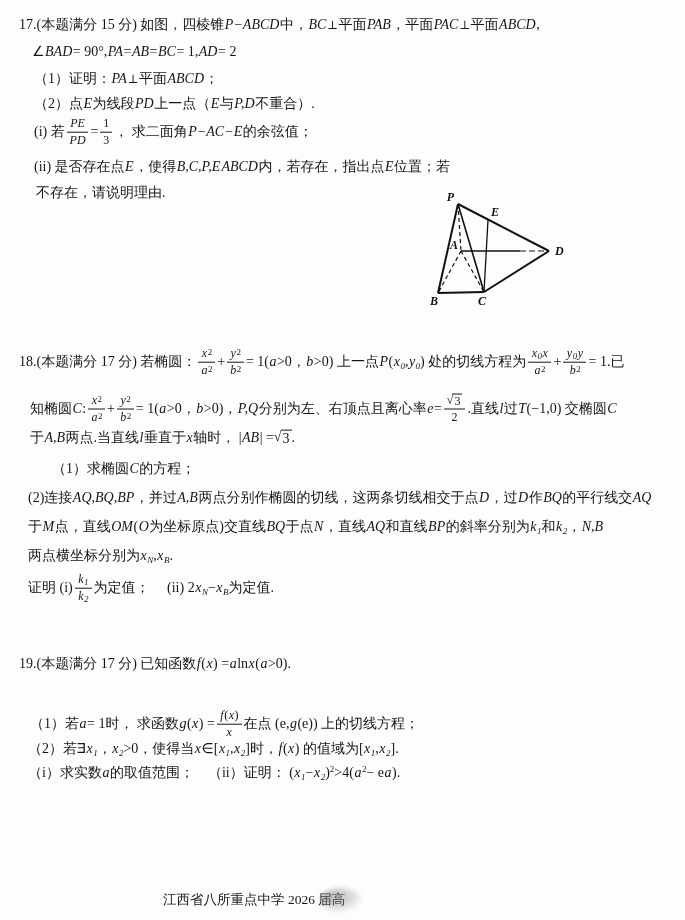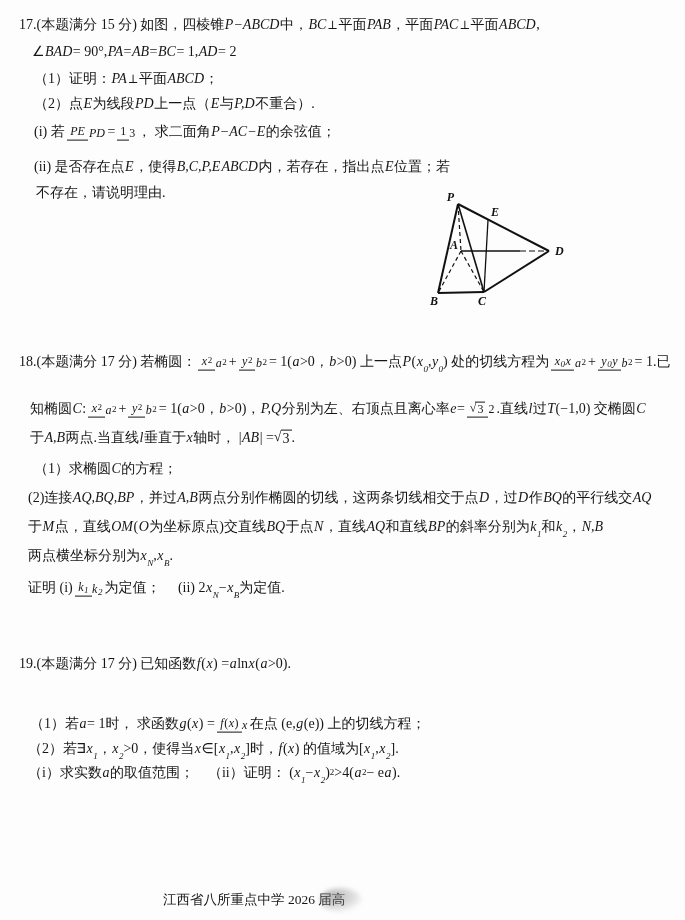--- a/index.html
+++ b/index.html
@@ -1,24 +1,24 @@
 <!DOCTYPE html>
 <html><head>
 <meta charset="utf-8">
 <style>
   html,body{margin:0;padding:0;overflow:hidden;}
   body{width:685px;height:920px;background:#fdfdfd;position:relative;
        font-family:"Liberation Serif",serif;color:#161616;}
-  .line{position:absolute;display:flex;align-items:flex-end;white-space:nowrap;
+  .line{position:absolute;display:flex;align-items:center;white-space:nowrap;
         font-size:14px;transform:translateY(-50%);line-height:1.2;}
   .sg-r{font-family:"Liberation Serif",serif;}
   .sg-i{font-family:"Liberation Serif",serif;font-style:italic;padding:0 .5px;}
   .sg-sup{font-size:9px;position:relative;top:-4px;font-style:normal;}
   .sg-sub{font-size:9px;position:relative;top:4px;font-style:italic;}
-  .frac{display:inline-flex;flex-direction:row;align-items:center;
+  .frac{display:inline-flex;flex-direction:column;align-items:center;
         font-size:12px;line-height:1.15;margin:0 2px;text-align:center;}
   .fn{display:block;border-bottom:1px solid #161616;padding:0 3px 1px;}
   .fd{display:block;padding-top:1px;}
   .fn .sg-sub,.fd .sg-sub{top:2px;}
   .fn .sg-sup,.fd .sg-sup{top:-2px;}
   .sqrt{display:inline-flex;align-items:flex-start;}
   .sqrt-sym{font-style:normal;line-height:1;}
   .sqrt-rad{border-top:1px solid #161616;padding:0 2px;margin-left:-1px;line-height:1.1;}
   .figure{position:absolute;left:424px;top:190px;}
   .figure text{font-size:12px;font-style:italic;font-weight:bold;
@@ -209,21 +209,21 @@
     <span class="sg-i">x</span>
     <span class="sg-r"> 轴时， |</span>
     <span class="sg-i">AB</span>
     <span class="sg-r">| = </span>
     <span class="sqrt">
       <span class="sqrt-sym">√</span>
       <span class="sqrt-rad">3</span>
     </span>
     <span class="sg-r"> .</span>
   </div>
-<div class="line" style="left:34px;top:469px">
+<div class="line" style="left:52px;top:469px">
     <span class="sg-r">（1）求椭圆 </span>
     <span class="sg-i">C</span>
     <span class="sg-r"> 的方程；</span>
   </div>
 <div class="line" style="left:28px;top:498px">
     <span class="sg-r">(2)连接 </span>
     <span class="sg-i">AQ,BQ,BP</span>
     <span class="sg-r">，并过 </span>
     <span class="sg-i">A,B</span>
     <span class="sg-r"> 两点分别作椭圆的切线，这两条切线相交于点 </span>

